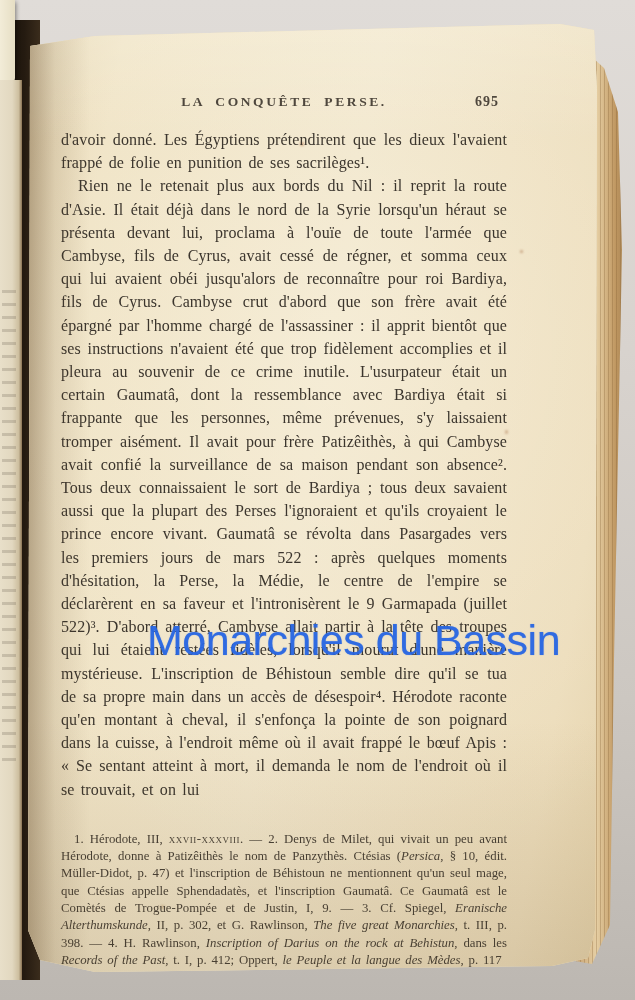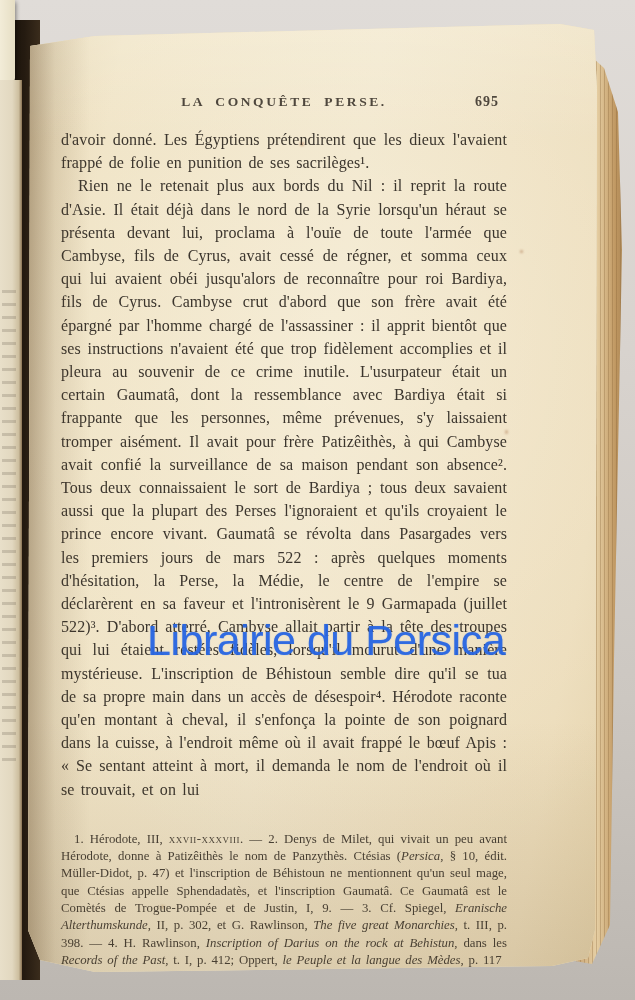--- a/index.html
+++ b/index.html
@@ -138,15 +138,15 @@
 
       <div class="body-text">
         <p>d'avoir donné. Les Égyptiens prétendirent que les dieux l'avaient frappé de folie en punition de ses sacrilèges¹.</p>
         <p class="indent">Rien ne le retenait plus aux bords du Nil : il reprit la route d'Asie. Il était déjà dans le nord de la Syrie lorsqu'un héraut se présenta devant lui, proclama à l'ouïe de toute l'armée que Cambyse, fils de Cyrus, avait cessé de régner, et somma ceux qui lui avaient obéi jusqu'alors de reconnaître pour roi Bardiya, fils de Cyrus. Cambyse crut d'abord que son frère avait été épargné par l'homme chargé de l'assassiner : il apprit bientôt que ses instructions n'avaient été que trop fidèlement accomplies et il pleura au souvenir de ce crime inutile. L'usurpateur était un certain Gaumatâ, dont la ressemblance avec Bardiya était si frappante que les personnes, même prévenues, s'y laissaient tromper aisément. Il avait pour frère Patizêithès, à qui Cambyse avait confié la surveillance de sa maison pendant son absence². Tous deux connaissaient le sort de Bardiya ; tous deux savaient aussi que la plupart des Perses l'ignoraient et qu'ils croyaient le prince encore vivant. Gaumatâ se révolta dans Pasargades vers les premiers jours de mars 522 : après quelques moments d'hésitation, la Perse, la Médie, le centre de l'empire se déclarèrent en sa faveur et l'intronisèrent le 9 Garmapada (juillet 522)³. D'abord atterré, Cambyse allait partir à la tête des troupes qui lui étaient restées fidèles, lorsqu'il mourut d'une manière mystérieuse. L'inscription de Béhistoun semble dire qu'il se tua de sa propre main dans un accès de désespoir⁴. Hérodote raconte qu'en montant à cheval, il s'enfonça la pointe de son poignard dans la cuisse, à l'endroit même où il avait frappé le bœuf Apis : « Se sentant atteint à mort, il demanda le nom de l'endroit où il se trouvait, et on lui</p>
       </div>
 
       <div class="footnote"><span>1. Hérodote, III, </span><span class="sc">xxvii-xxxviii</span><span>. — 2. Denys de Milet, qui vivait un peu avant Hérodote, donne à Patizêithès le nom de Panzythès. Ctésias (</span><span class="it">Persica</span><span>, § 10, édit. Müller-Didot, p. 47) et l'inscription de Béhistoun ne mentionnent qu'un seul mage, que Ctésias appelle Sphendadatès, et l'inscription Gaumatâ. Ce Gaumatâ est le Comètés de Trogue-Pompée et de Justin, I, 9. — 3. Cf. Spiegel, </span><span class="it">Eranische Alterthumskunde</span><span>, II, p. 302, et G. Rawlinson, </span><span class="it">The five great Monarchies</span><span>, t. III, p. 398. — 4. H. Rawlinson, </span><span class="it">Inscription of Darius on the rock at Behistun</span><span>, dans les </span><span class="it">Records of the Past</span><span>, t. I, p. 412; Oppert, </span><span class="it">le Peuple et la langue des Mèdes</span><span>, p. 117</span></div>
     </div>
   </div>
 
-  <div class="watermark">Librairie du Persica</div>
+  <div class="watermark">Monarchies du Bassin</div>
 
 </div>
 
 </body></html>

